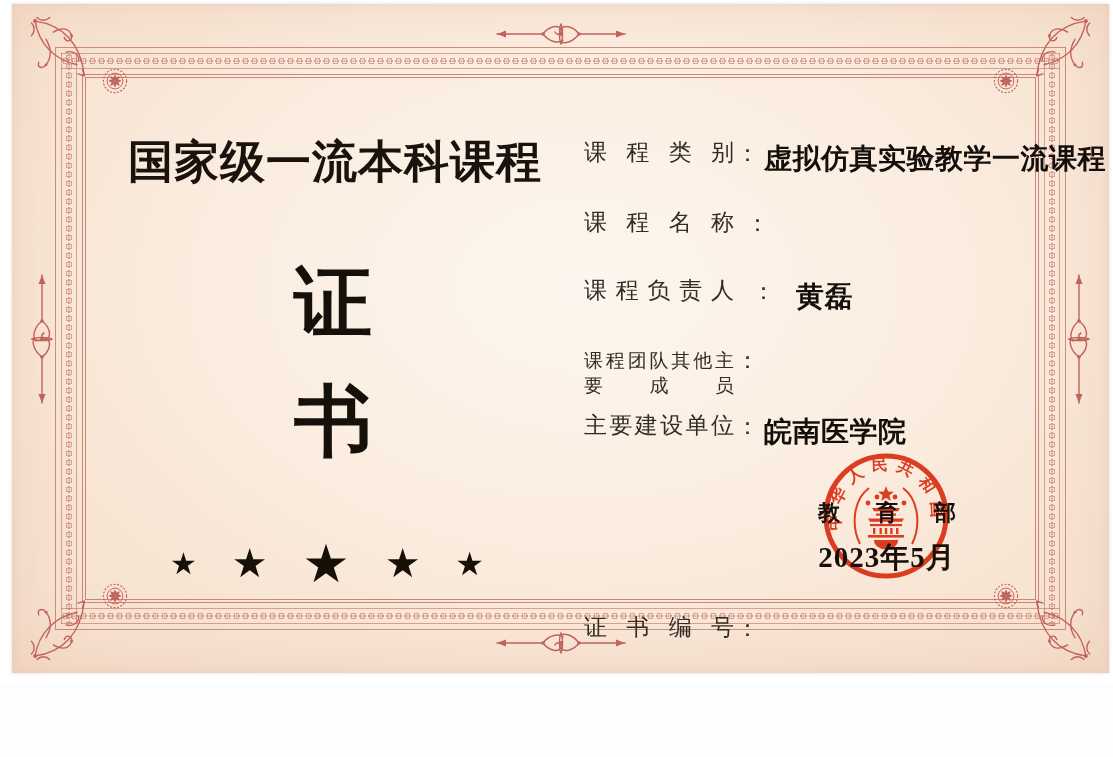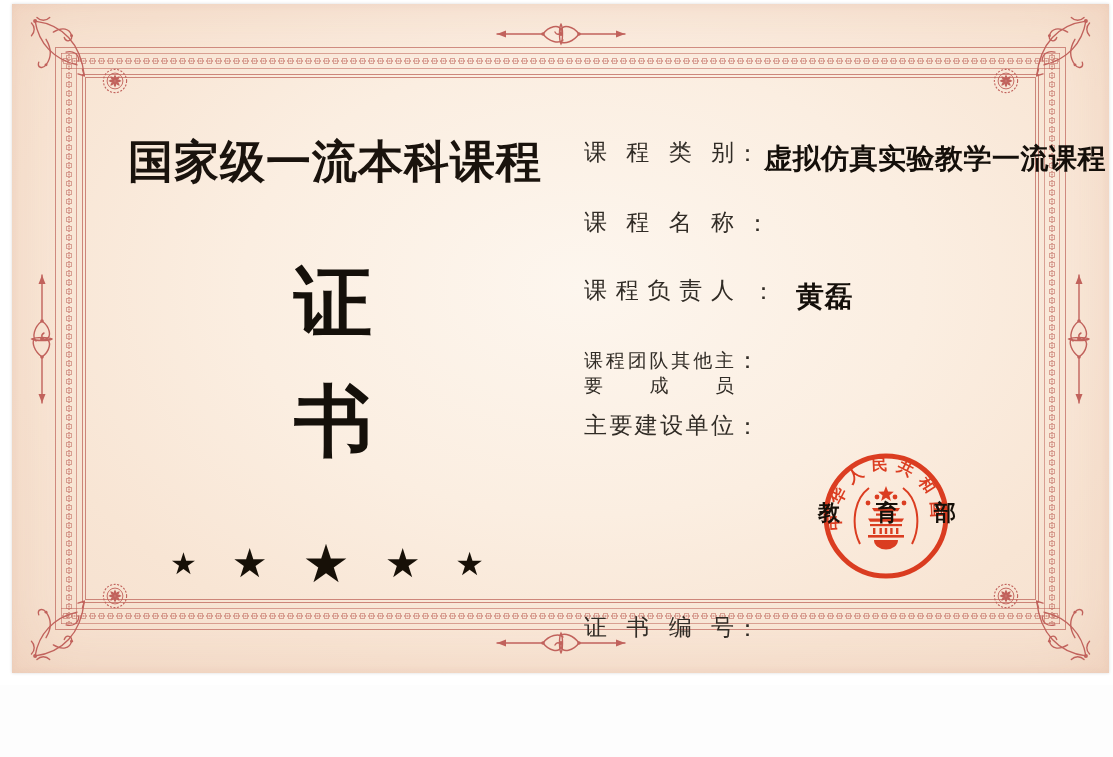--- a/index.html
+++ b/index.html
@@ -210,20 +210,21 @@
       <div class="f-colon">：</div>
       <div class="f-value">黄磊</div>
     </div>
     <div class="frow r4">
       <div class="f-label small">课程团队其他主要成员</div>
       <div class="f-colon">：</div>
     </div>
     <div class="frow r5">
       <div class="f-label">主要建设单位</div>
       <div class="f-colon">：</div>
+      <div class="f-value">皖南医学院</div>
     </div>
 
     <div class="frow rnum">
       <div class="f-label">证书编号</div>
       <div class="f-colon">：</div>
     </div>
 
     <svg class="seal" viewBox="0 0 132 132">
       <circle cx="66" cy="66" r="60" fill="none" stroke="#df3a1d" stroke-width="5"></circle>
       <path id="sealArc" d="M 22.8,81.7 A 46,46 0 1 1 109.2,81.7" fill="none"></path>
@@ -249,15 +250,16 @@
           <rect x="59.5" y="78" width="2.4" height="6"></rect>
           <rect x="64.8" y="78" width="2.4" height="6"></rect>
           <rect x="70.2" y="78" width="2.4" height="6"></rect>
           <rect x="76" y="78" width="2.4" height="6"></rect>
           <rect x="48" y="85" width="36" height="2.6"></rect>
           <path d="M54,90 a12,9.5 0 0 0 24,0 z"></path>
         </g>
       </g>
     </svg>
     <div class="seal-issuer">教育部</div>
+    <div class="seal-date">2023年5月</div>
 
   </div>
 </div>
 
 </body></html>

